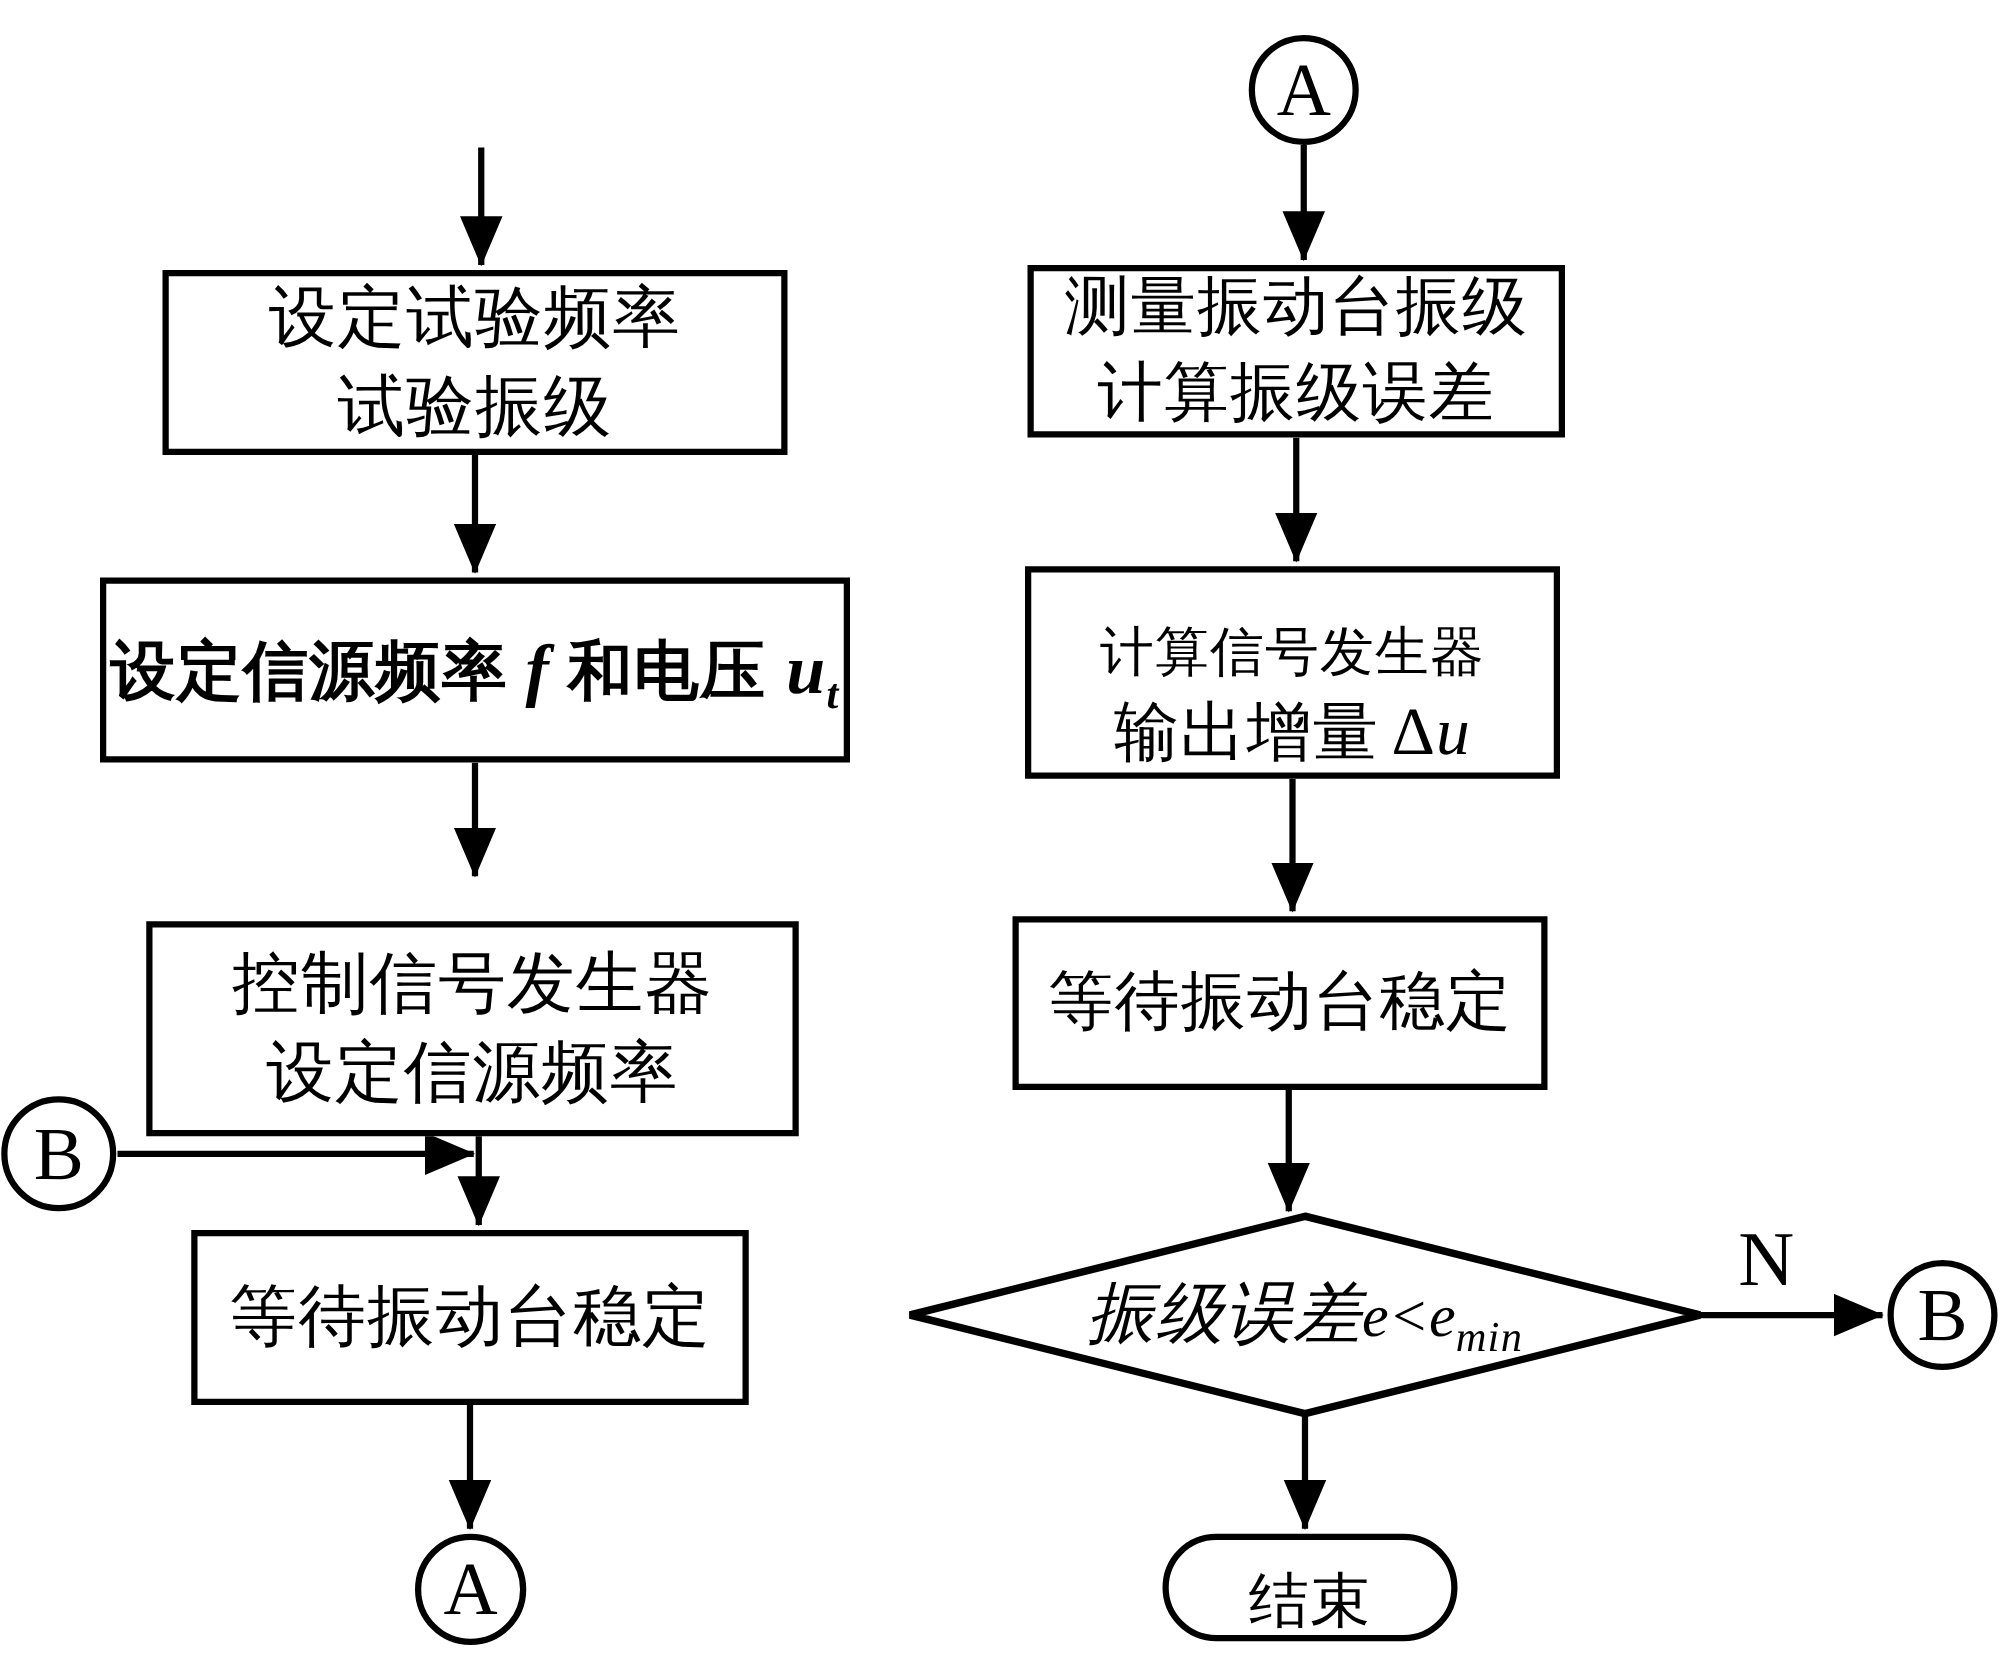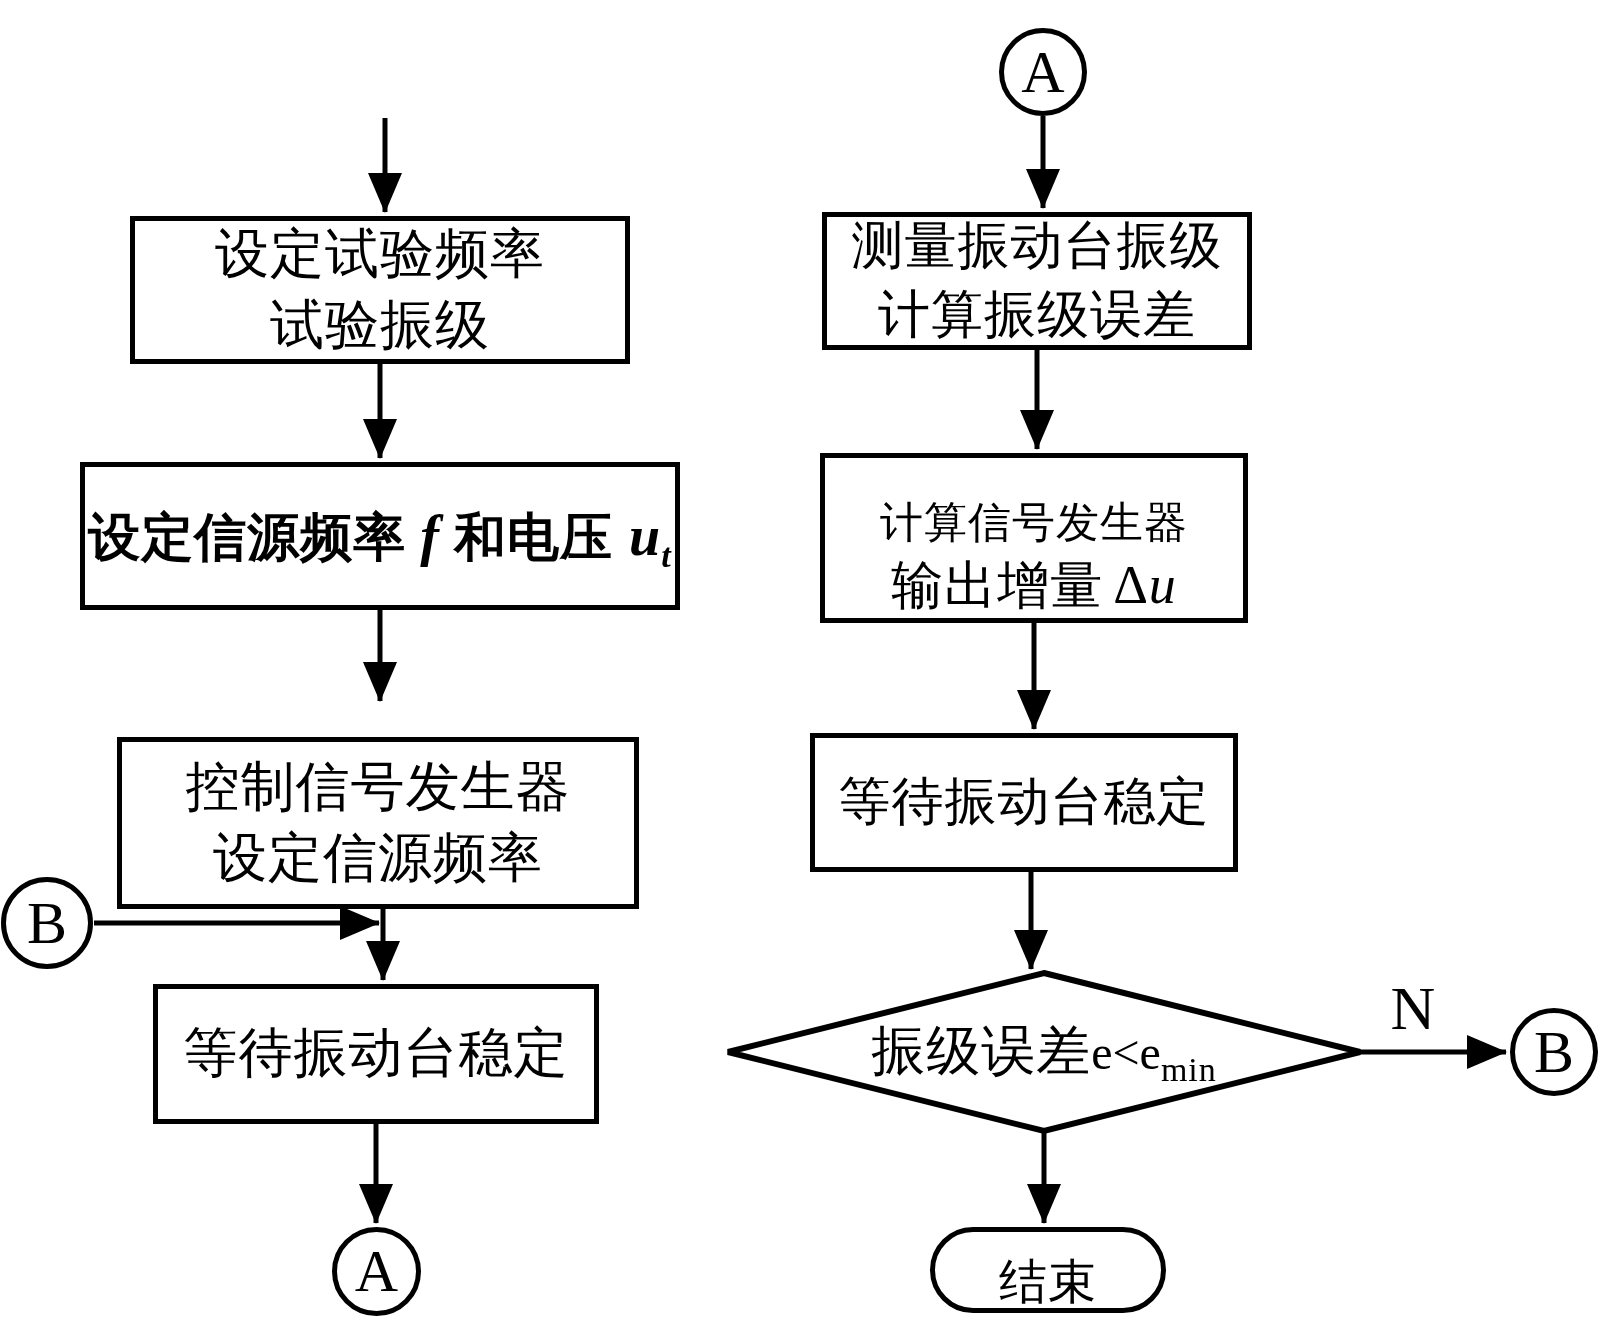--- a/index.html
+++ b/index.html
@@ -110,21 +110,21 @@
       <span>输出增量</span>
       <span class="delta">Δ</span>
       <span class="var" style="font-size:54px;">u</span>
     </div>
   </div>
 
   <div class="node" style="left:810px; top:733px; width:428px; height:139px;">
     <div class="cjk" style="font-size:52px;">等待振动台稳定</div>
   </div>
 
-  <div class="overlay" style="left:744px; top:1002px; width:600px; height:100px;">
+  <div class="overlay" style="left:744px; top:1002px; width:600px; height:100px;font-style:italic;">
     <div class="row cjk">
       <span>振级误差</span>
       <span class="ex">e&lt;e</span>
       <span class="sub">min</span>
     </div>
   </div>
 
   <div class="overlay nlabel" style="left:1383px; top:972px; width:60px; height:72px;">N</div>
 
   <div class="node circle" style="left:1510px; top:1008px; width:88px; height:88px;">

